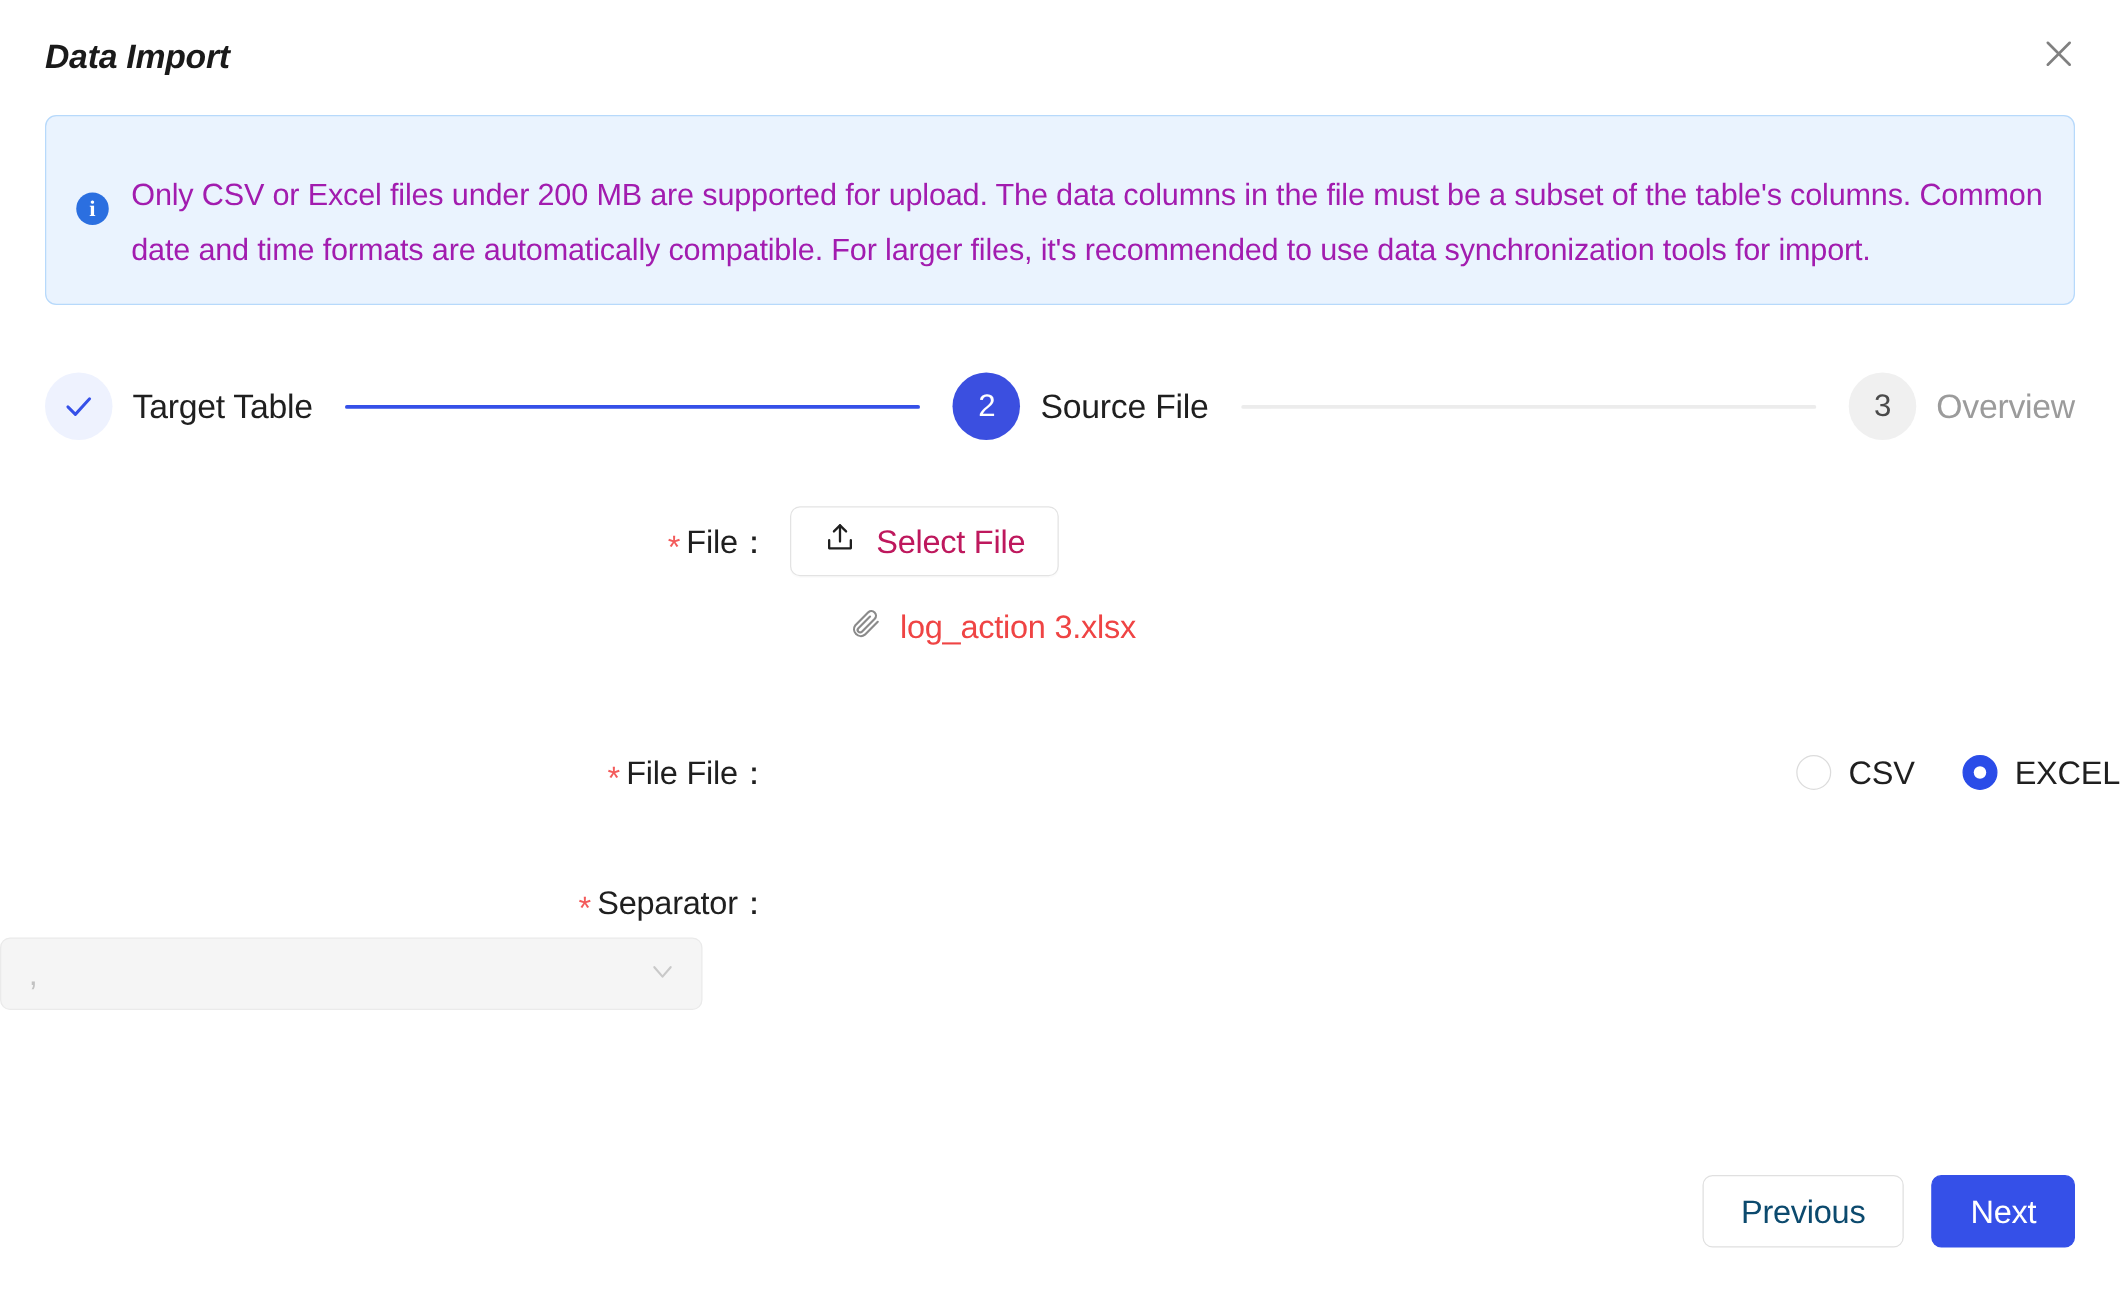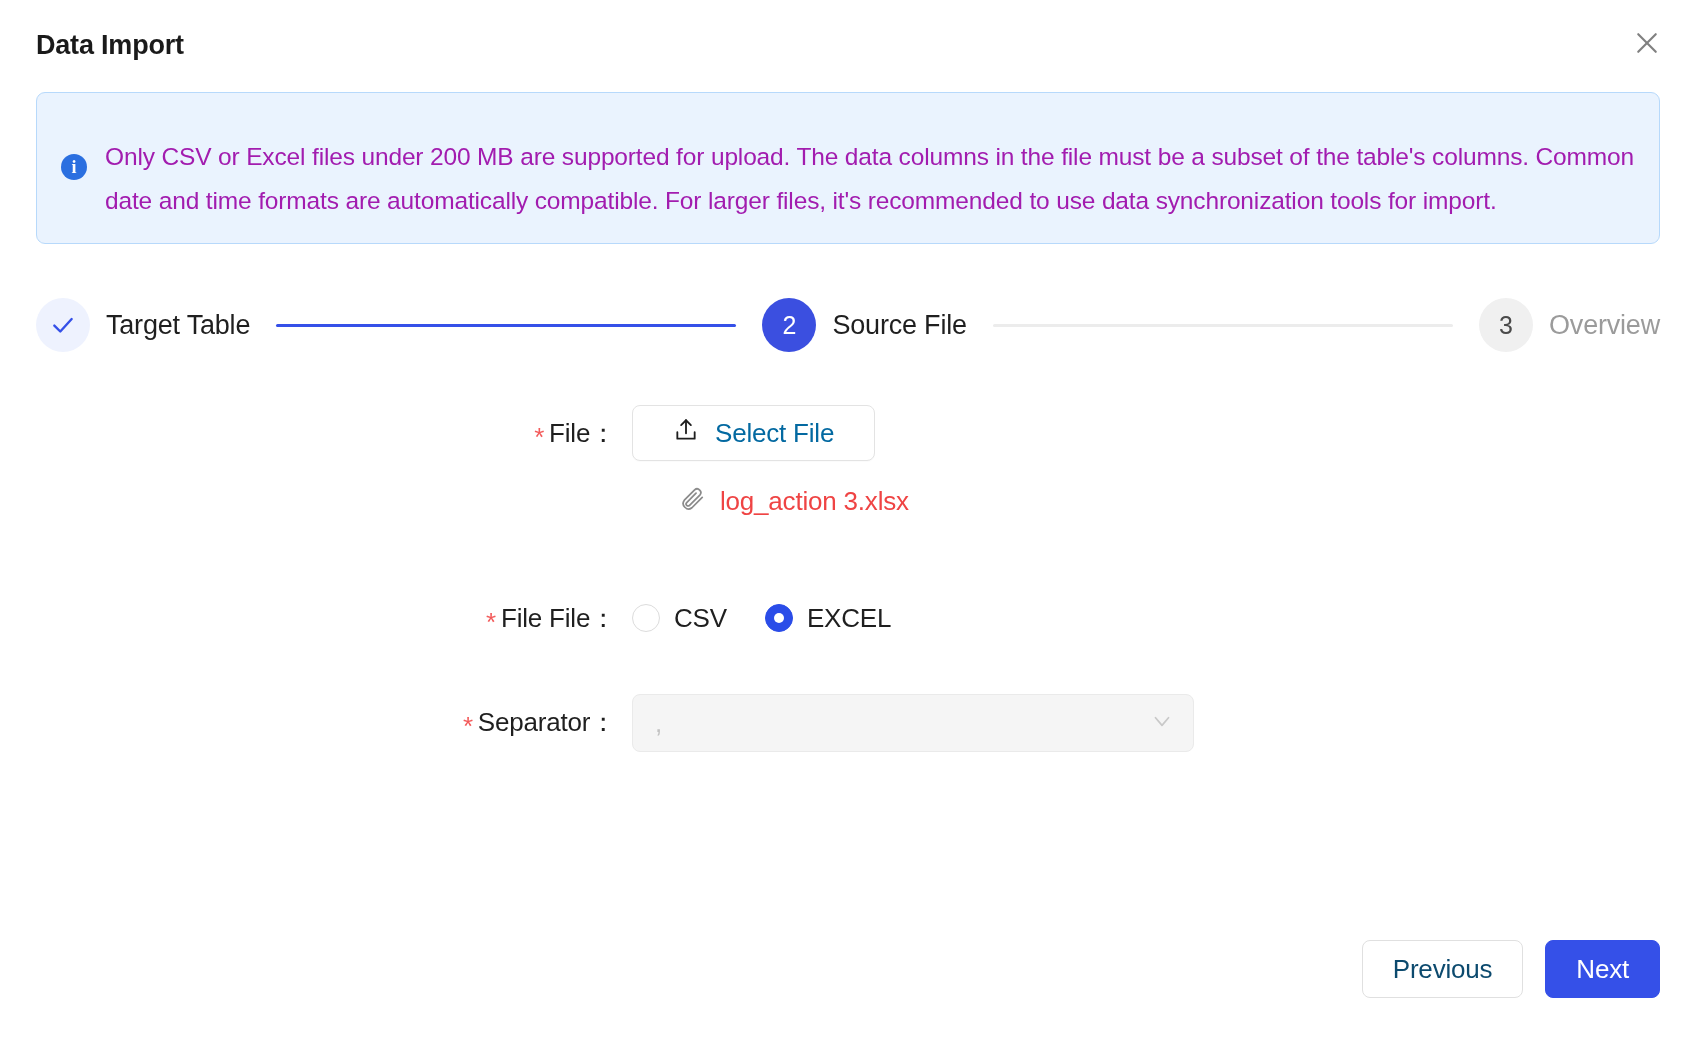--- a/index.html
+++ b/index.html
@@ -30,20 +30,21 @@
   }
   .dialog-title {
     position: absolute;
     left: 36px;
     top: 28px;
     font-size: 27px;
     font-weight: bold;
     letter-spacing: -0.2px;
     color: #1a1a1a;
     line-height: 34px;
+    font-style: italic;
   }
   .close-btn {
     position: absolute;
     right: 26px;
     top: 20px;
     width: 46px;
     height: 46px;
     display: flex;
     align-items: center;
     justify-content: center;
@@ -176,26 +177,26 @@
     position: relative;
     top: 4px;
   }
   .form-control { flex: 1 1 auto; }
 
   .btn-select-file {
     display: inline-flex;
     align-items: center;
     gap: 16px;
     height: 56px;
-    padding: 0 40px;
+    padding: 0 26px;
     background: #ffffff;
     border: 1px solid #e3e3e3;
     border-radius: 8px;
     font-size: 26px;
-    color: #0369a1;
+    color: #be185d;
     cursor: pointer;
     font-family: "Liberation Sans", sans-serif;
     letter-spacing: -0.2px;
     box-shadow: 0 1px 1px rgba(0,0,0,0.02);
   }
 
   .file-chip {
     display: flex;
     align-items: center;
     gap: 14px;
@@ -205,20 +206,21 @@
     color: #ef4444;
     letter-spacing: -0.2px;
   }
   .clip-icon { color: #8b8b8b; display: block; }
 
   .radio-group {
     display: flex;
     align-items: center;
     gap: 38px;
     height: 56px;
+    justify-content: flex-end;
   }
   .radio-opt {
     display: flex;
     align-items: center;
     gap: 14px;
     cursor: pointer;
     font-size: 26px;
     letter-spacing: -0.2px;
     color: #1f1f1f;
   }
@@ -267,21 +269,21 @@
     flex: 1 1 auto;
     font-size: 26px;
     color: #1f1f1f;
     letter-spacing: -0.2px;
   }
   .select-value.placeholder { color: #c2c2c2; }
   .chevron { color: #bdbdbd; display: block; flex: 0 0 auto; }
 
   .row-gap-type     { margin-top: 72px; }
   .row-gap-encoding { margin-top: 48px; }
-  .row-gap-sep      { margin-top: 48px; }
+  .row-gap-sep      { margin-top: 48px; flex-direction: column; }
 
   
   .footer {
     position: absolute;
     right: 36px;
     bottom: 42px;
     display: flex;
     align-items: center;
     gap: 22px;
   }

